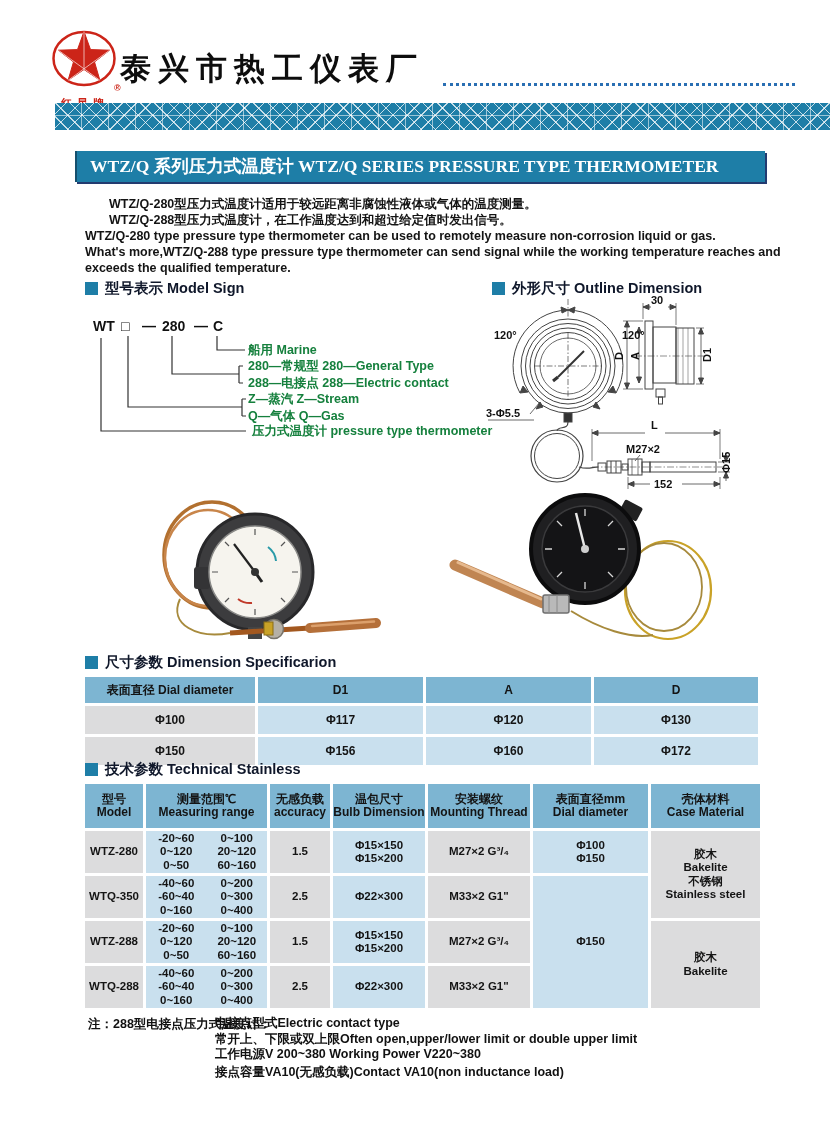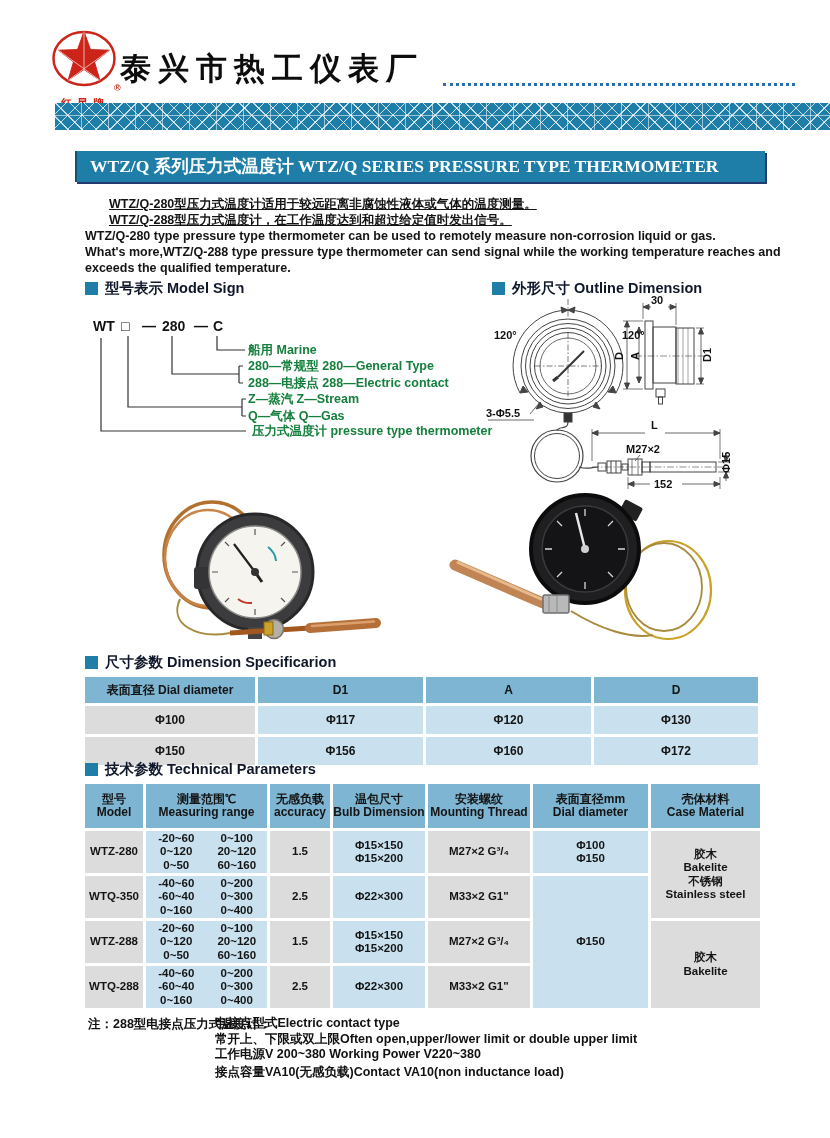--- a/index.html
+++ b/index.html
@@ -25,21 +25,21 @@
 
   
   .banner { position:absolute; left:75px; top:151px; width:690px; height:31px;
     background:#1e7ea7; color:#ffffff; font-family:"Liberation Serif", serif;
     font-weight:bold; font-size:17.5px; line-height:31px; padding-left:13px;
     box-shadow:2px 2px 0 #233b70; border-left:2px solid #15506e; white-space:nowrap; }
 
   
   .intro { position:absolute; left:85px; top:196px; width:706px; font-size:12.5px;
     font-weight:bold; color:#141414; line-height:16px; }
-  .intro .zh { padding-left:24px;text-decoration:underline; }
+  .intro .zh { padding-left:24px; }
 
   
   .sec { position:absolute; display:flex; align-items:center; gap:7px;
     font-size:14.5px; font-weight:bold; color:#0f172a; white-space:nowrap; }
   .sec .sq { width:13px; height:13px; background:#1e7ea7; flex:0 0 auto; }
 
   
   .msign { position:absolute; left:90px; top:312px; width:395px; height:140px; }
   .msign svg { position:absolute; left:0; top:0; }
   .mcode { position:absolute; top:6px; font-size:14px; font-weight:bold; color:#111; }
@@ -285,21 +285,21 @@
     <div class="cell cb">Φ120</div>
     <div class="cell cb">Φ130</div>
     <div class="cell cg">Φ150</div>
     <div class="cell cb">Φ156</div>
     <div class="cell cb">Φ160</div>
     <div class="cell cb">Φ172</div>
   </div>
 
   <div class="sec" style="left:85px; top:760px;">
     <span class="sq"></span>
-    <span>技术参数 Technical Parameters</span>
+    <span>技术参数 Technical Stainless</span>
   </div>
 
   <div class="grid techgrid">
 
     <div class="cell hd" style="grid-area:1/1">
       <span>型号</span>
         <span>Model</span>
       </div>
     <div class="cell hd" style="grid-area:1/2">
       <span>测量范围℃</span>

